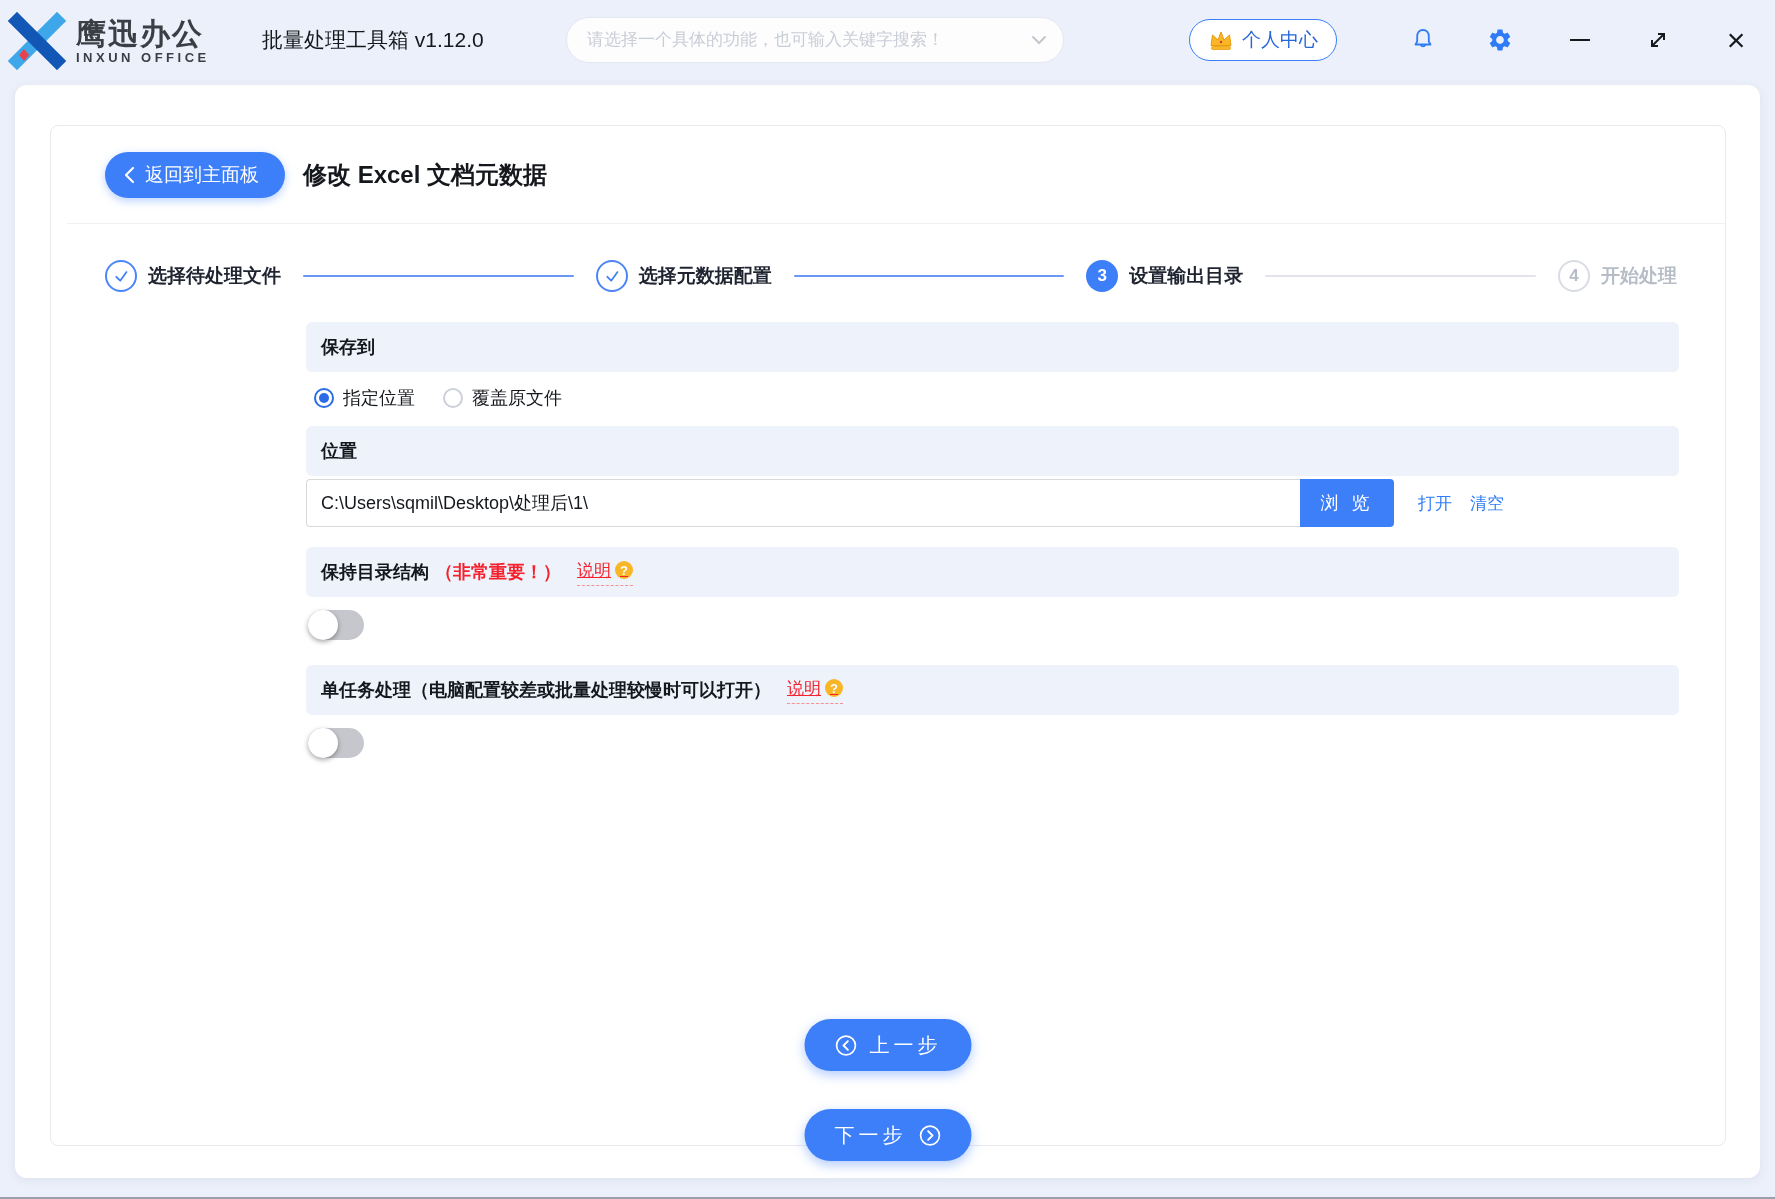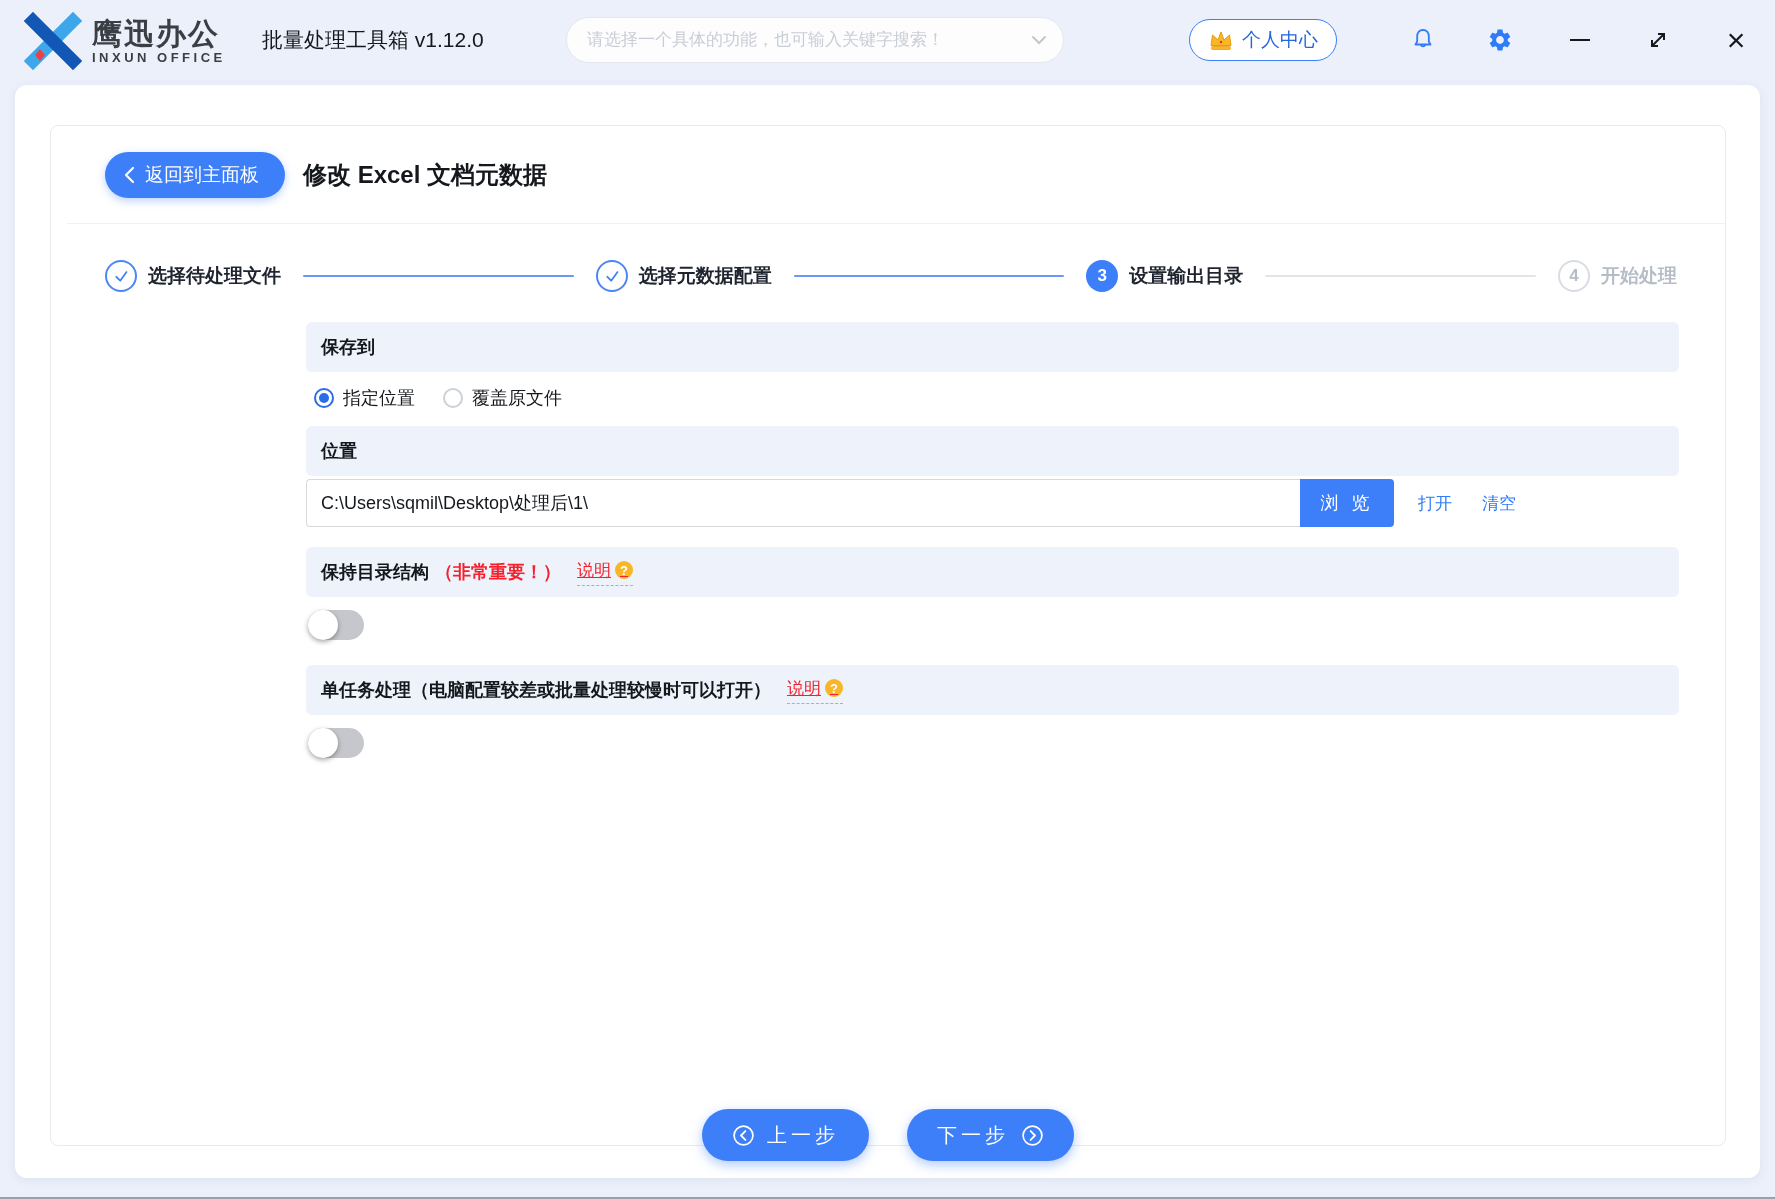--- a/index.html
+++ b/index.html
@@ -2,21 +2,21 @@
 <html><head>
 <meta charset="utf-8">
 <style>
   * { margin:0; padding:0; box-sizing:border-box; }
   html,body { width:1775px; height:1199px; overflow:hidden; }
   body { font-family:"Liberation Sans","DejaVu Sans",sans-serif; background:#ebf0fa; position:relative;
          border-bottom:2px solid #9aa1ad; }
 
   
   .header { position:absolute; top:0; left:0; width:100%; height:80px; }
-  .logo { position:absolute; left:24px; top:12px; display:flex; align-items:center; gap:10px; }
+  .logo { position:absolute; left:8px; top:12px; display:flex; align-items:center; gap:10px; }
   .logo-mark { width:58px; height:58px; }
   .logo-text-cn { font-size:30px; font-weight:700; color:#3a3f45; letter-spacing:2px; line-height:32px; }
   .logo-text-en { font-size:13px; font-weight:700; color:#3a3f45; letter-spacing:3.5px; }
   .app-title { position:absolute; left:262px; top:0; height:80px; display:flex; align-items:center;
                font-size:21px; color:#14171c; }
   .search-box { position:absolute; left:566px; top:17px; width:498px; height:46px; background:#fdfdfe;
                 border:1px solid #e4e7ee; border-radius:23px; display:flex; align-items:center; padding:0 16px 0 20px; }
   .search-box input { flex:1; border:none; outline:none; background:transparent; font-size:17px; color:#ef4444;
                 font-family:inherit; }
   .search-box input::placeholder { color:#c9cdd6; }
@@ -72,30 +72,30 @@
                          border-radius:50%; background:#2b6de8; }
   .radio-dot.off { border:2px solid #ccd0d8; }
 
   .path-row { display:flex; align-items:center; margin-top:3px; }
   .path-input { width:994px; height:48px; border:1px solid #d9d9d9; border-right:none; border-radius:4px 0 0 4px;
                 padding:0 14px; font-size:18px; color:#14171c; outline:none; font-family:inherit; }
   .browse-btn { width:94px; height:48px; background:#3d7ef9; color:#fff; font-size:18px; letter-spacing:4px;
                 border:none; border-radius:0 4px 4px 0; display:flex; align-items:center; justify-content:center; cursor:pointer; }
   .path-link { font-size:17px; color:#2f7cf6; cursor:pointer; }
   .path-link.open { margin-left:24px; }
-  .path-link.clear { margin-left:30px; }
+  .path-link.clear { margin-left:18px; }
 
   .gap20 { height:20px; } .gap25 { height:25px; }
   .toggle { width:56px; height:30px; border-radius:15px; background:#c6c7cc; margin:13px 0 0 2px;
             position:relative; cursor:pointer; }
   .toggle-knob { position:absolute; left:0; top:0; width:30px; height:30px; border-radius:50%; background:#fff;
                  box-shadow:0 2px 5px rgba(0,0,0,.35); }
 
   
-  .footer { position:absolute; left:50%; bottom:-16px; transform:translateX(-50%); display:flex; gap:38px; }
+  .footer { position:absolute; left:50%; bottom:-16px; transform:translateX(-50%); display:flex; gap:38px;flex-direction:column; }
   .nav-btn { height:52px; border-radius:26px; background:#3d7ef9; color:#fff; font-size:20px; padding:0 30px;
              display:flex; align-items:center; gap:12px; cursor:pointer; letter-spacing:4px;
              box-shadow:0 4px 12px rgba(61,126,249,.40); }
 </style>
 </head>
 <body>
 
 <div class="header">
   <div class="logo">
     <svg class="logo-mark" viewBox="0 0 58 58">

